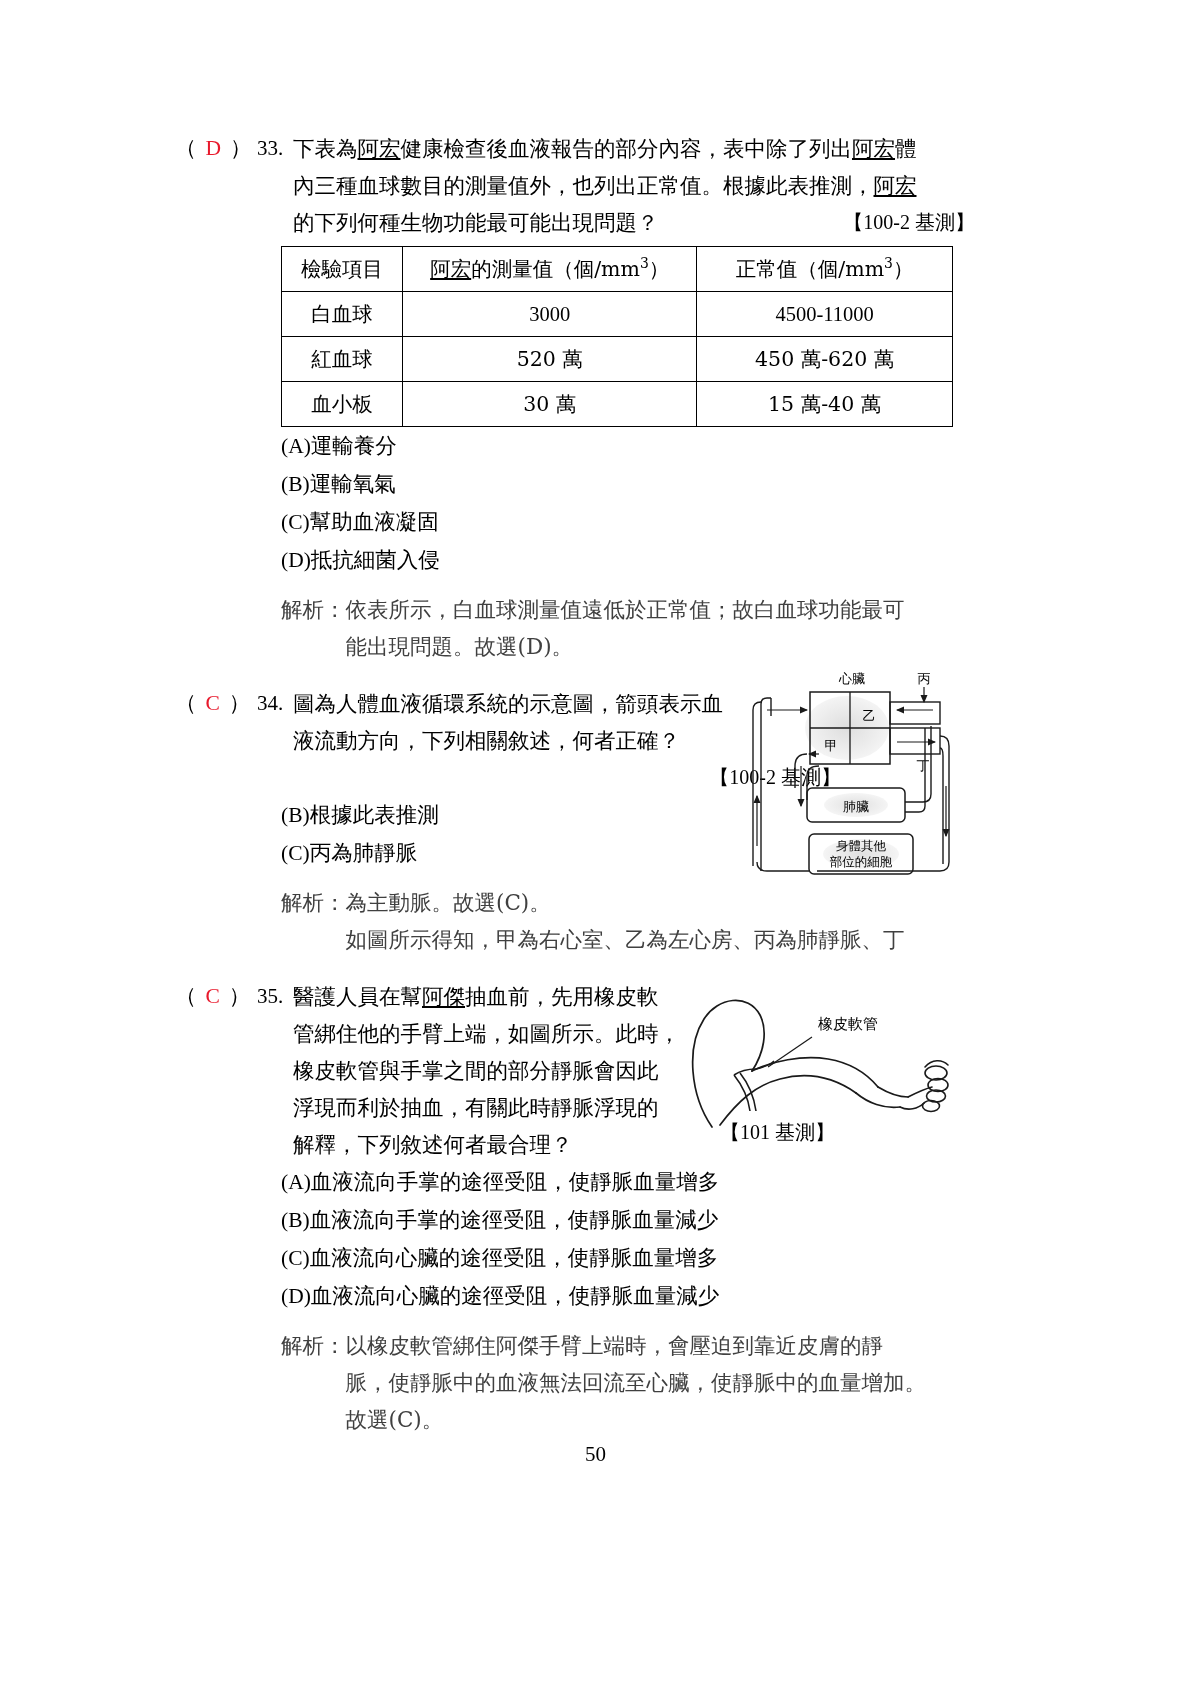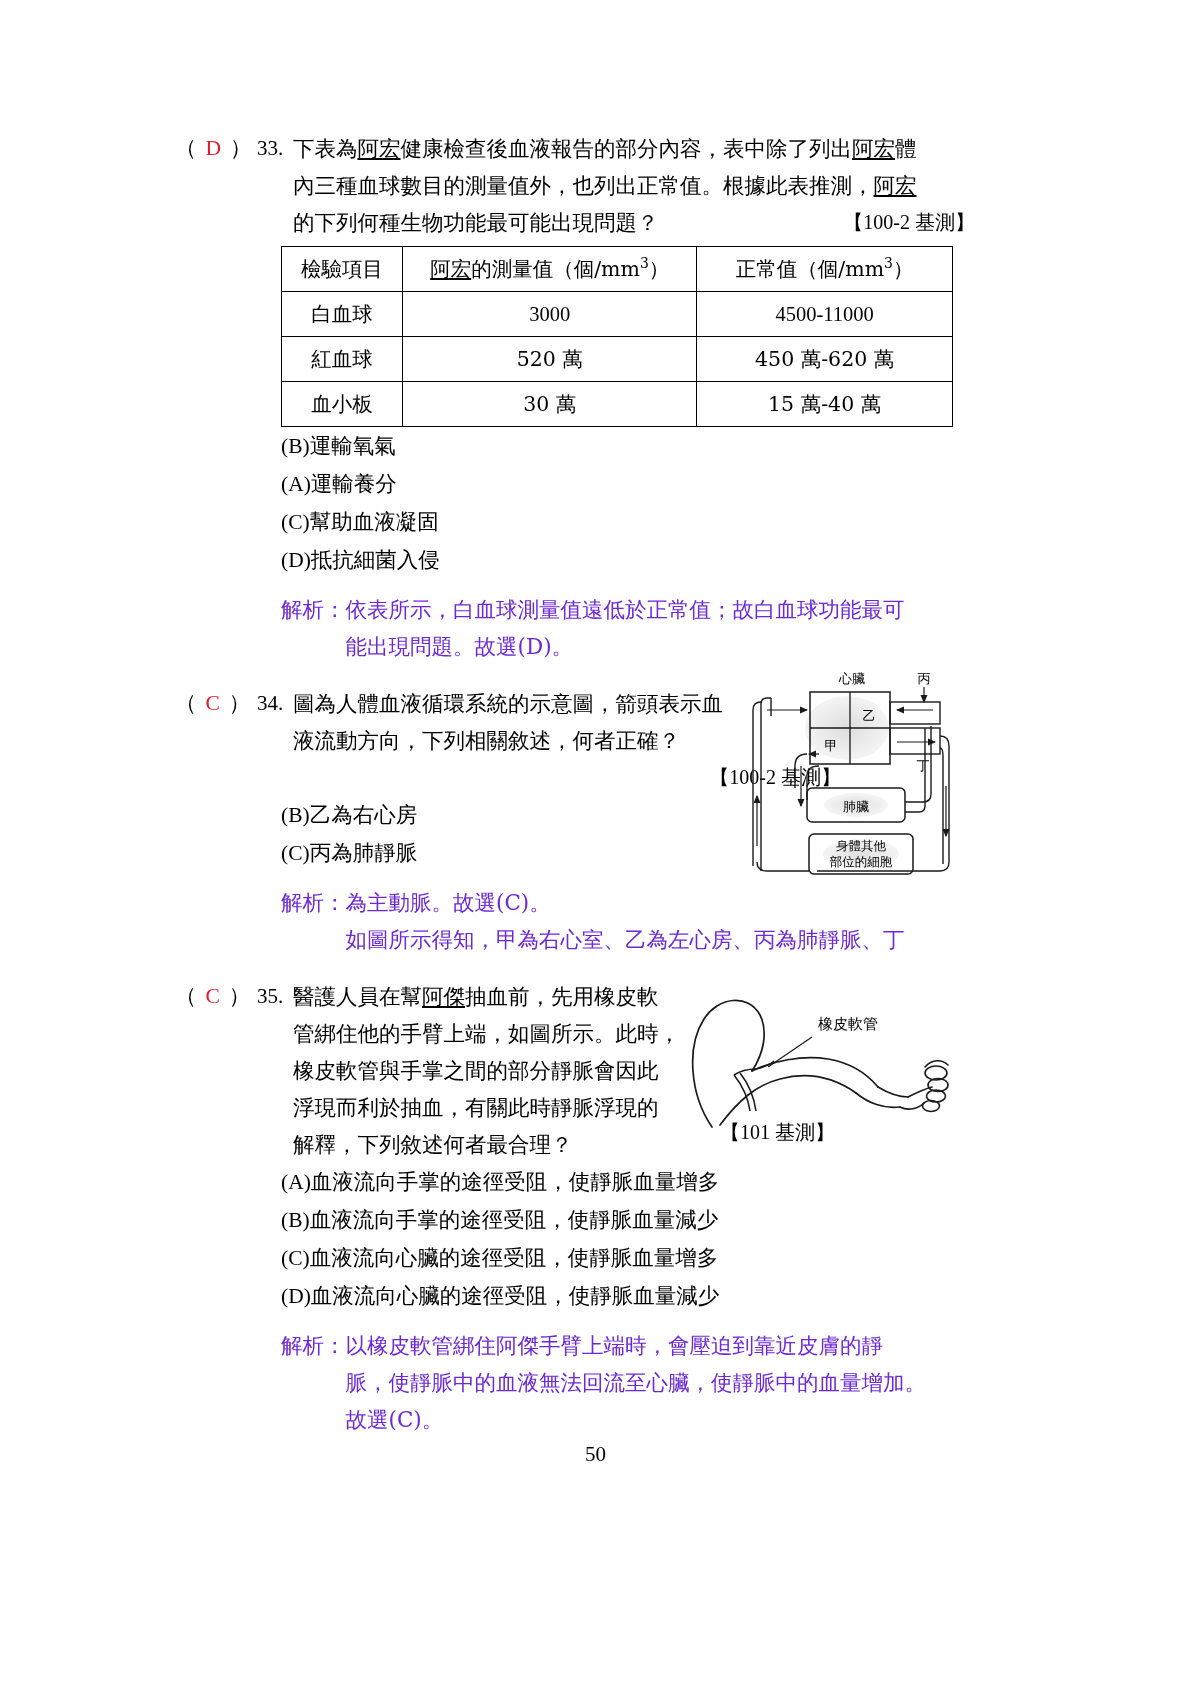--- a/index.html
+++ b/index.html
@@ -73,21 +73,21 @@
     margin-left: 106px;
     font-size: 21.5px;
     line-height: 37px;
   }
   .opt { white-space: nowrap; }
   .optlbl { font-family: "Liberation Serif", serif; }
 
   
   .sol {
     margin-left: 106px;
-    color: #6d28d9;
+    color: #404040;
     font-size: 21.5px;
     line-height: 37px;
     display: flex;
   }
   .sol-label { flex: 0 0 auto; white-space: nowrap; }
   .sol-lines { flex: 1 1 auto; }
   .sol-line { display: block; }
 
   
   table.bloodtable {
@@ -167,22 +167,22 @@
           </tr>
           <tr>
             <td class="c0">血小板</td>
             <td class="c1">30 萬</td>
             <td class="c2">15 萬-40 萬</td>
           </tr>
         </tbody>
       </table>
 
       <div class="opts">
+        <div class="opt"><span class="optlbl">(A)</span><span>運輸養分</span></div>
         <div class="opt"><span class="optlbl">(B)</span><span>運輸氧氣</span></div>
-        <div class="opt"><span class="optlbl">(A)</span><span>運輸養分</span></div>
         <div class="opt"><span class="optlbl">(C)</span><span>幫助血液凝固</span></div>
         <div class="opt"><span class="optlbl">(D)</span><span>抵抗細菌入侵</span></div>
       </div>
 
       <div class="spacer-sm"></div>
 
       <div class="sol">
         <span class="sol-label">解析：</span>
         <span class="sol-lines">
           <span class="sol-line">依表所示，白血球測量值遠低於正常值；故白血球功能最可</span>
@@ -200,21 +200,21 @@
         </span>
         <span class="qnum">34.</span>
         <span class="qbody" style="max-width:560px;">
           <span>圖為人體血液循環系統的示意圖，箭頭表示血</span><br>
           <span>液流動方向，下列相關敘述，何者正確？</span><br>
           <span class="srcmark right" style="padding-right:12px;">【100-2 基測】</span>
         </span>
       </div>
 
       <div class="opts">
-        <div class="opt"><span class="optlbl">(B)</span><span>乙為右心房</span></div>
+        <div class="opt"><span class="optlbl">(B)</span><span>根據此表推測</span></div>
         <div class="opt"><span class="optlbl">(C)</span><span>丙為肺靜脈</span></div>
       </div>
 
       <div class="spacer-sm"></div>
 
       <div class="sol">
         <span class="sol-label">解析：</span>
         <span class="sol-lines">
           <span class="sol-line">為主動脈。故選(C)。</span>
           <span class="sol-line">如圖所示得知，甲為右心室、乙為左心房、丙為肺靜脈、丁</span>

